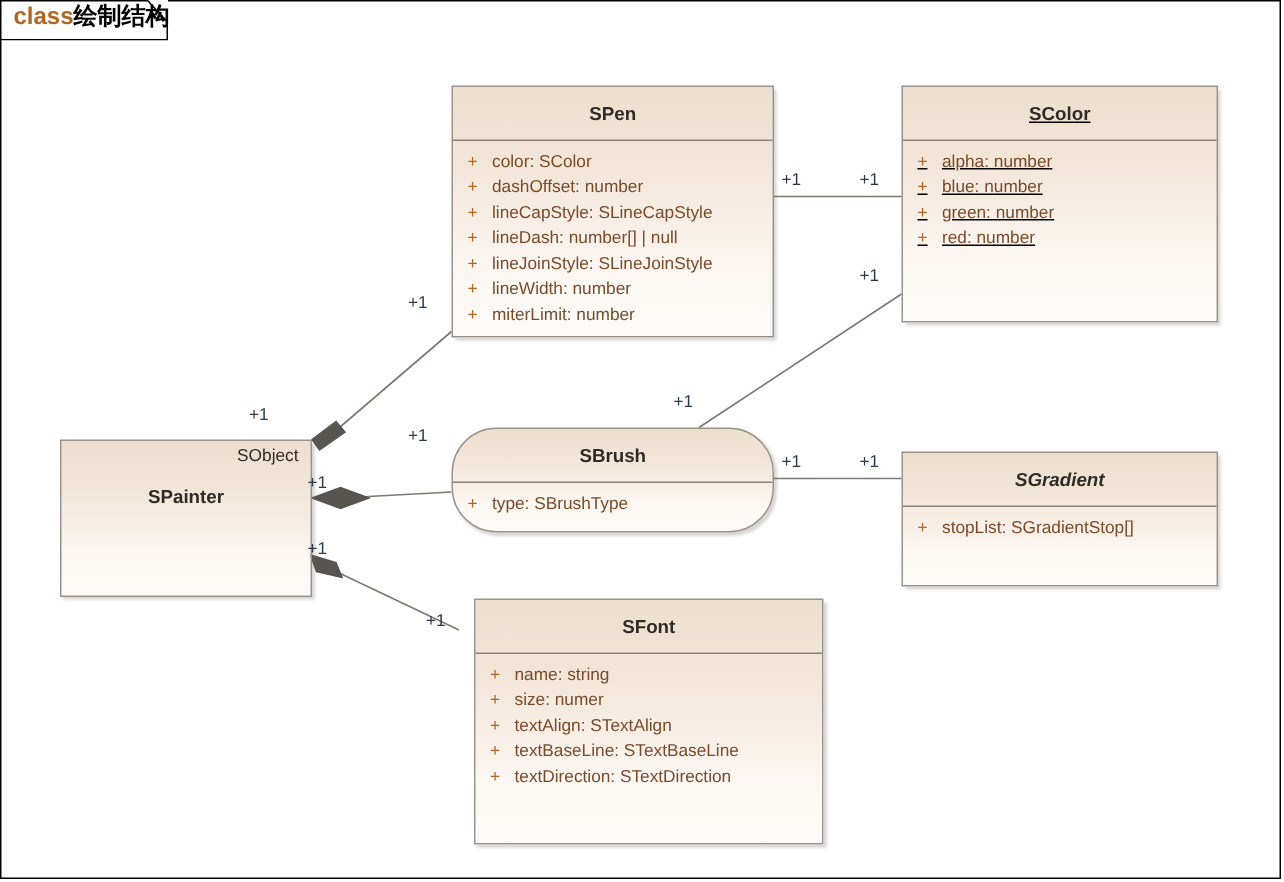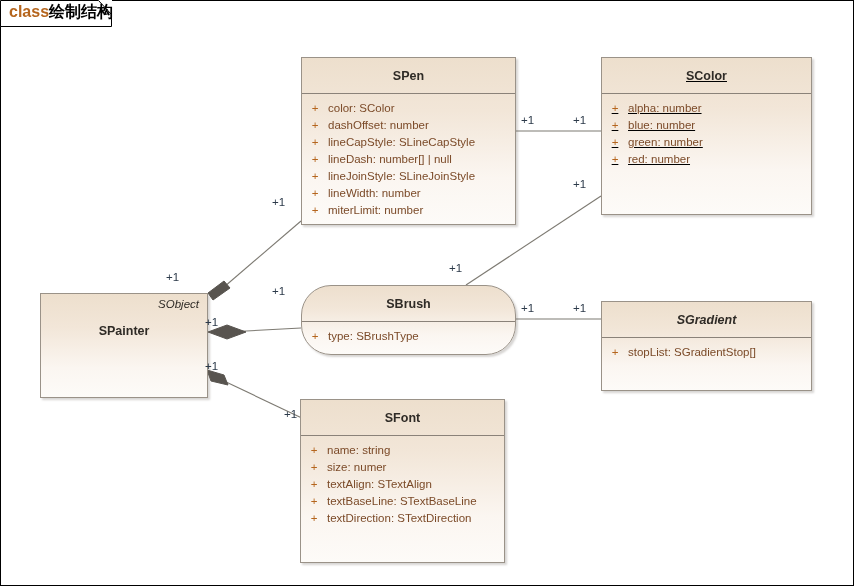--- a/index.html
+++ b/index.html
@@ -112,21 +112,20 @@
     white-space: nowrap;
   }
   .cls-title.abstract {
     font-style: italic;
   }
   .cls-super {
     position: absolute;
     right: 8px;
     top: 2px;
     font-size: 11.5px;
-    font-style: italic;
     font-weight: normal;
     color: #2f2b26;
     line-height: 16px;
   }
   .cls-attrs {
     padding: 8px 0 8px 0;
   }
   .attr {
     display: flex;
     align-items: baseline;
@@ -282,21 +281,21 @@
   <div class="cls" style="left:601px; top:285px; width:211px; height:90px;margin-top:16px;">
     <div class="cls-title abstract">SGradient</div>
     <div class="cls-attrs">
       <div class="attr">
         <span class="vis">+</span>
         <span class="sig">stopList: SGradientStop[]</span>
       </div>
     </div>
   </div>
 
-  <div class="cls" style="left:300px; top:399px; width:205px; height:164px;">
+  <div class="cls" style="left:316px; top:399px; width:233px; height:164px;">
     <div class="cls-title">SFont</div>
     <div class="cls-attrs">
       <div class="attr">
         <span class="vis">+</span>
         <span class="sig">name: string</span>
       </div>
       <div class="attr">
         <span class="vis">+</span>
         <span class="sig">size: numer</span>
       </div>

